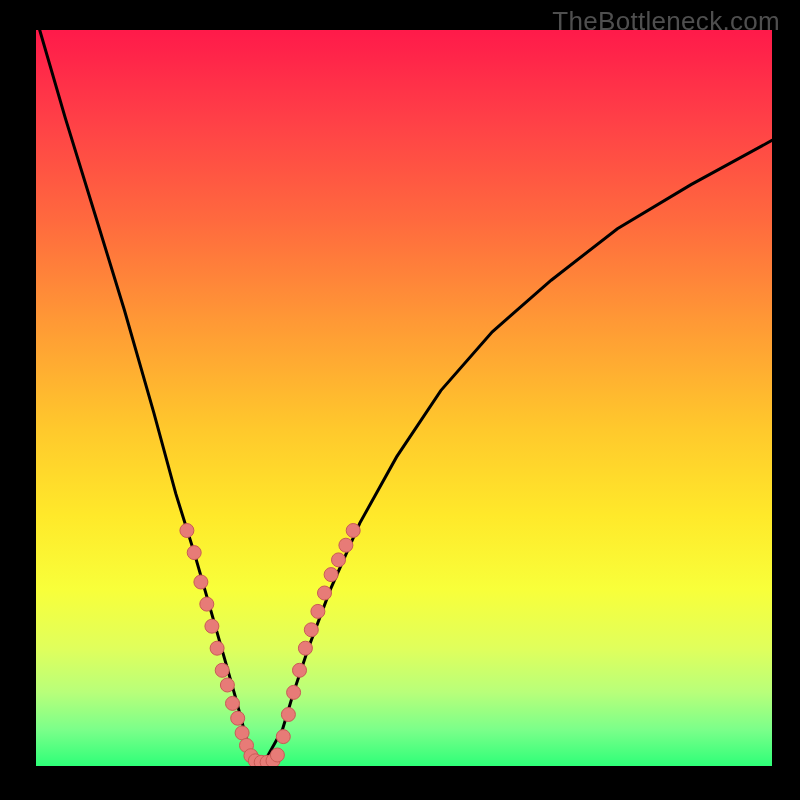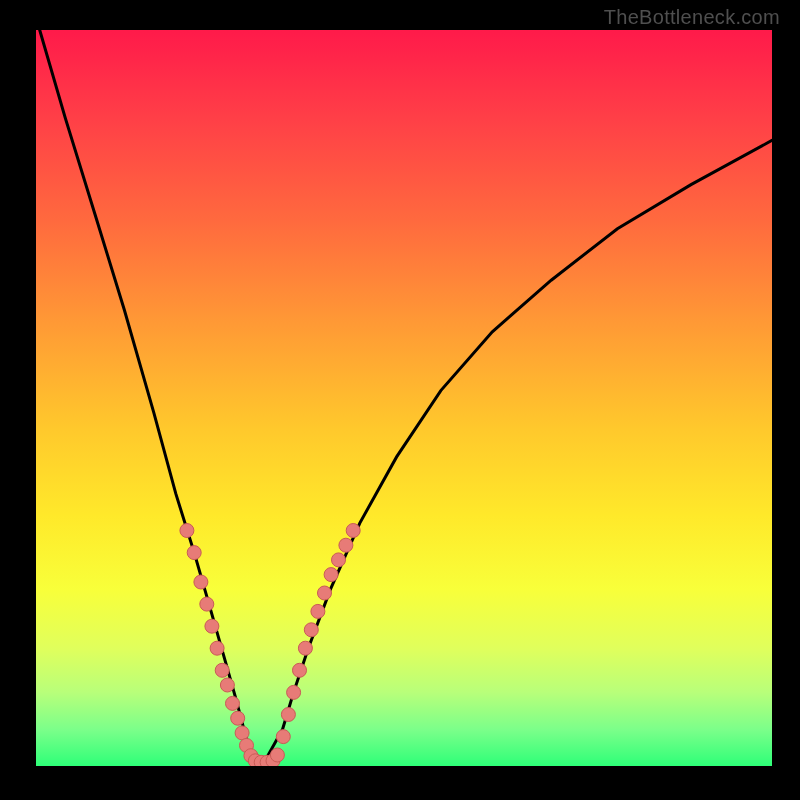--- a/index.html
+++ b/index.html
@@ -36,21 +36,21 @@
       #b8ff7a 90%,
       #7cff8a 95%,
       #2eff78 100%
     );
   }
   .watermark {
     position: absolute;
     top: 6px;
     right: 20px;
     color: #4f4f4f;
-    font-size: 20px;
+    font-size: 26px;
     font-weight: 500;
     letter-spacing: 0.3px;
     font-family: Arial, Helvetica, sans-serif;
   }
   svg.overlay {
     position: absolute;
     left: 0;
     top: 0;
     width: 736px;
     height: 736px;

